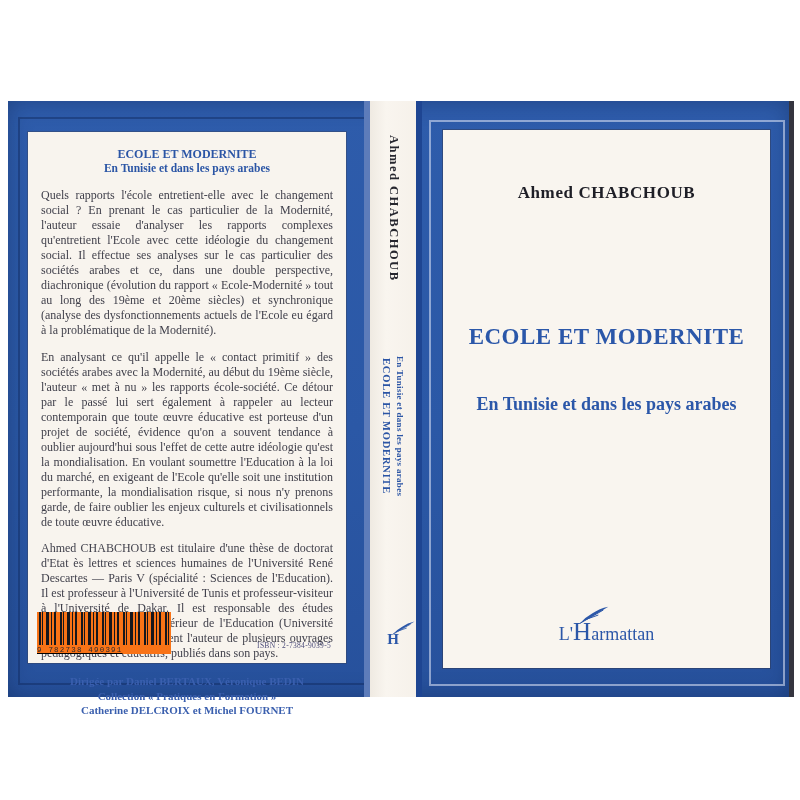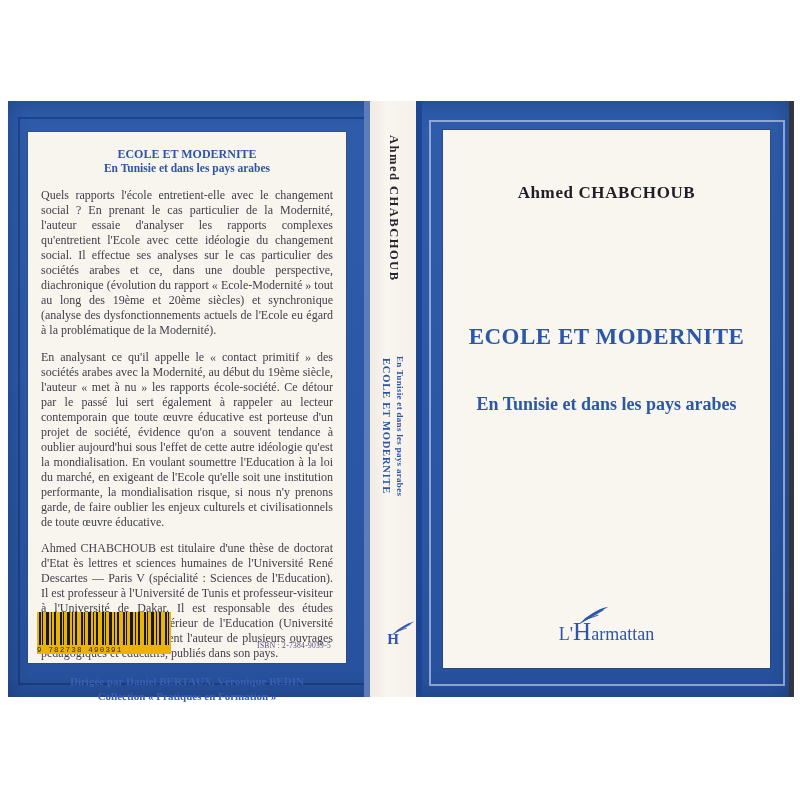--- a/index.html
+++ b/index.html
@@ -22,21 +22,21 @@
   .back-panel{
     position:absolute;left:20px;top:31px;width:318px;height:531px;
     background:#f8f4ee;outline:1px solid rgba(60,60,75,.35);
     padding:15px 13px 0;box-sizing:border-box;
   }
   .bc-title{font-size:12px;font-weight:bold;color:#2b55a5;text-align:center;line-height:14px;}
   .bc-subtitle{font-size:11.5px;font-weight:bold;color:#2b55a5;text-align:center;line-height:14px;margin-bottom:13px;}
   .bc-par{font-size:12px;line-height:15px;color:#3f3f4a;text-align:justify;margin:12px 0 5px;}
   .bc-par.bio{margin-top:11px;}
   .bc-collection{margin-top:13px;text-align:center;font-weight:bold;color:#3a5fae;font-size:11px;line-height:14.5px;}
-  .barcode{position:absolute;left:9px;bottom:9px;width:134px;background:#eab308;}
+  .barcode{position:absolute;left:9px;bottom:9px;width:134px;background:#f97316;text-decoration:underline;}
   .barcode .bars{
     height:33px;margin:0 2px;
     background:repeating-linear-gradient(90deg,
       #17171c 0 2px,transparent 2px 3px,
       #17171c 3px 4px,transparent 4px 7px,
       #17171c 7px 10px,transparent 10px 12px,
       #17171c 12px 13px,transparent 13px 15px,
       #17171c 15px 17px,transparent 17px 21px);
   }
   .barcode .digits{
@@ -99,20 +99,21 @@
   <div class="back-frame"></div>
   <div class="back-panel">
     <div class="bc-title">ECOLE ET MODERNITE</div>
     <div class="bc-subtitle">En Tunisie et dans les pays arabes</div>
     <p class="bc-par">Quels rapports l'école entretient-elle avec le changement social ? En prenant le cas particulier de la Modernité, l'auteur essaie d'analyser les rapports complexes qu'entretient l'Ecole avec cette idéologie du changement social. Il effectue ses analyses sur le cas particulier des sociétés arabes et ce, dans une double perspective, diachronique (évolution du rapport « Ecole-Modernité » tout au long des 19ème et 20ème siècles) et synchronique (analyse des dysfonctionnements actuels de l'Ecole eu égard à la problématique de la Modernité).</p>
     <p class="bc-par">En analysant ce qu'il appelle le « contact primitif » des sociétés arabes avec la Modernité, au début du 19ème siècle, l'auteur « met à nu » les rapports école-société. Ce détour par le passé lui sert également à rappeler au lecteur contemporain que toute œuvre éducative est porteuse d'un projet de société, évidence qu'on a souvent tendance à oublier aujourd'hui sous l'effet de cette autre idéologie qu'est la mondialisation. En voulant soumettre l'Education à la loi du marché, en exigeant de l'Ecole qu'elle soit une institution performante, la mondialisation risque, si nous n'y prenons garde, de faire oublier les enjeux culturels et civilisationnels de toute œuvre éducative.</p>
     <p class="bc-par bio">Ahmed CHABCHOUB est titulaire d'une thèse de doctorat d'Etat ès lettres et sciences humaines de l'Université René Descartes — Paris V (spécialité : Sciences de l'Education). Il est professeur à l'Université de Tunis et professeur-visiteur à l'Université de Dakar. Il est responsable des études doctorales à l'Institut Supérieur de l'Education (Université de Tunis 1). Il est également l'auteur de plusieurs ouvrages pédagogiques et éducatifs, publiés dans son pays.</p>
     <div class="bc-collection">
       <div>Dirigée par Daniel BERTAUX, Véronique BEDIN</div>
       <div>Collection « Pratiques en Formation »</div>
+      <div>Catherine DELCROIX et Michel FOURNET</div>
     </div>
     <div class="barcode">
       <div class="bars"></div>
       <div class="digits">9 782738 490391</div>
     </div>
     <div class="bc-isbn">ISBN : 2-7384-9039-5</div>
   </div>
 
   <div class="spine">
     <div class="spine-author">Ahmed CHABCHOUB</div>

